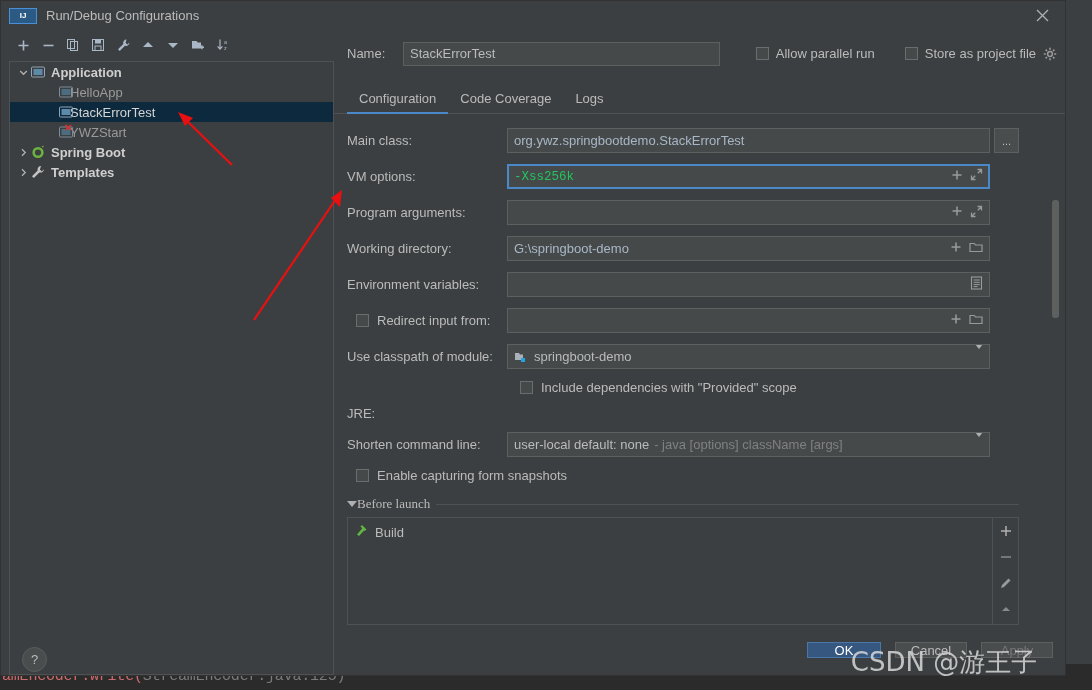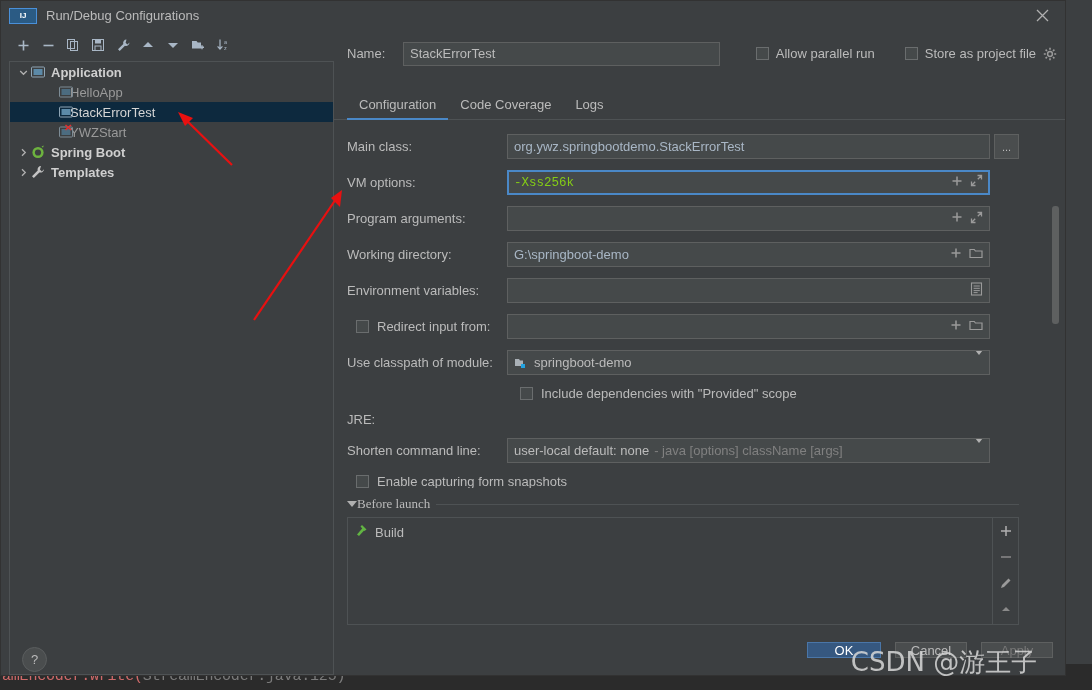--- a/index.html
+++ b/index.html
@@ -89,41 +89,41 @@
   .cbx {
     width:13px; height:13px; border:1px solid #6a6d6e; background:#45494a; flex:none;
   }
   .cbx-lbl { color:#bbbbbb; font-size:13px; white-space:nowrap; }
   #allow-parallel { margin-left:36px; }
   #store-project { margin-left:30px; }
   #gear-btn { margin-left:7px; color:#9a9a9a; cursor:pointer; display:flex; }
 
   #tabs {
     display:flex; align-items:flex-end; height:30px; padding-left:13px;
-    border-bottom:1px solid #4e5254; flex:none; margin-top:22px;
+    border-bottom:1px solid #4e5254; flex:none; margin-top:16px;
   }
   .tab {
     padding:0 12px 7px 12px; color:#bbbbbb; font-size:13px; cursor:pointer;
     position:relative;
   }
   .tab.active::after {
     content:""; position:absolute; left:0; right:0; bottom:-1px; height:2px; background:#4a88c7;
   }
 
   #form-scroll { flex:1; overflow:hidden; position:relative; padding:14px 0 0 0; }
   .frow { display:flex; align-items:center; margin-bottom:11px; padding-left:13px; padding-right:46px; }
   .flabel { color:#bbbbbb; font-size:13px; width:160px; flex:none; }
   .fctl { flex:1; display:flex; align-items:center; min-width:0; }
   .finput {
     flex:1; height:25px; background:#45494a; border:1px solid #5e6060;
     color:#a9b7c6; font-size:13px; display:flex; align-items:center;
     padding:0 6px; min-width:0; white-space:nowrap; overflow:hidden;
   }
   .finput.focused { border:1px solid #4a88c7; box-shadow:0 0 0 1px #4a88c7 inset; }
-  .finput.mono { font-family:"Liberation Mono", monospace; font-size:12.5px; color:#84cc16; }
+  .finput.mono { font-family:"Liberation Mono", monospace; font-size:12.5px; color:#22c55e; }
   .fin-icons { margin-left:auto; display:flex; align-items:center; gap:7px; padding-left:8px; color:#9a9a9a; }
   .sq-btn {
     width:25px; height:25px; margin-left:4px; background:#4a4d4e; border:1px solid #5e6060;
     color:#bbbbbb; display:flex; align-items:center; justify-content:center;
     font-size:11px; cursor:pointer; flex:none;
   }
   .dd-btn {
     width:25px; height:25px; background:#4a4d4e; border:1px solid #5e6060;
     display:flex; align-items:center; justify-content:center; cursor:pointer; flex:none; margin-left:-1px;
   }

